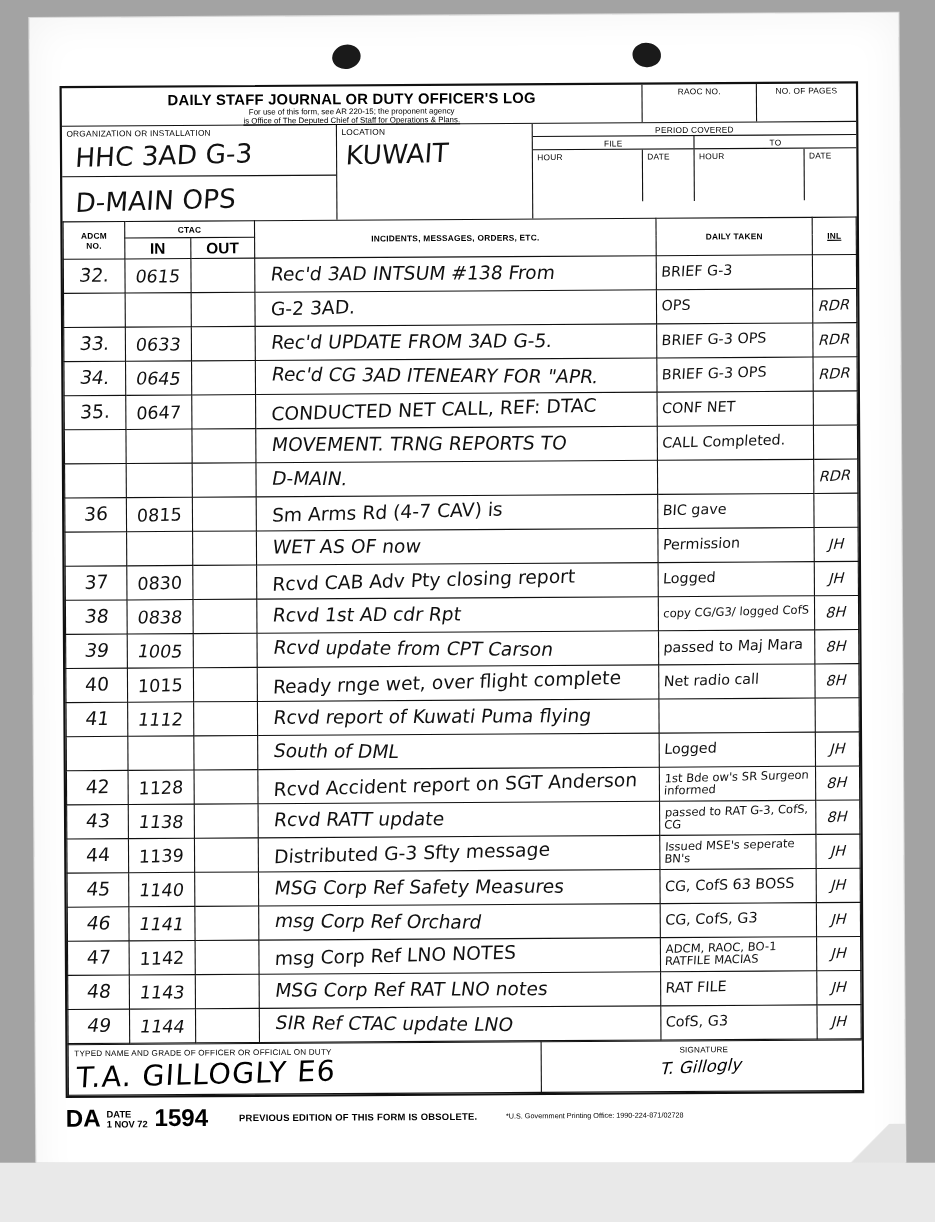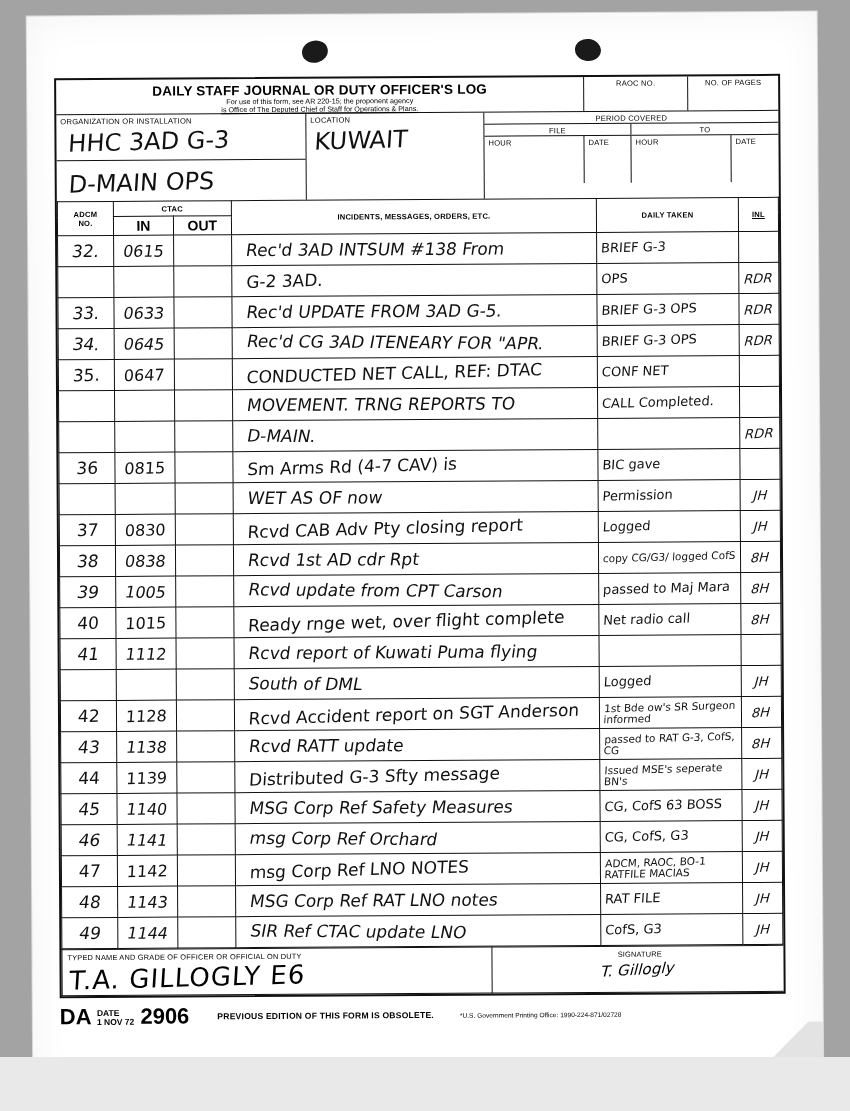--- a/index.html
+++ b/index.html
@@ -362,21 +362,21 @@
         </tr>
       </tbody>
         </table>
 
     </div>
 
     <div class="bottom" style="top:988px;">
       <div class="daform">
         <span>DA</span>
         <small><span>DATE</span><br><span>1 NOV 72</span></small>
-        <span>2906</span>
+        <span>1594</span>
       </div>
       <div class="prev" style="margin-left:18px;">PREVIOUS EDITION OF THIS FORM IS OBSOLETE.</div>
       <div class="gov" style="margin-left:16px;">*U.S. Government Printing Office: 1990-224-871/02728</div>
     </div>
 
     <div class="edgeShadow"></div>
     <div class="curl"></div>
   </div>
 </div>
 

